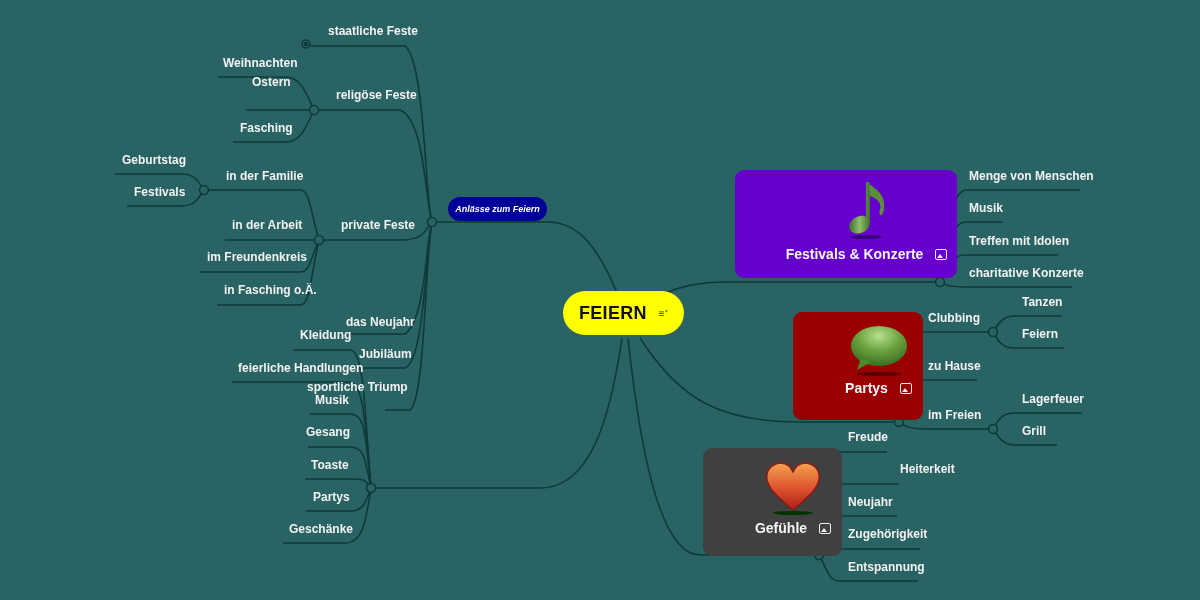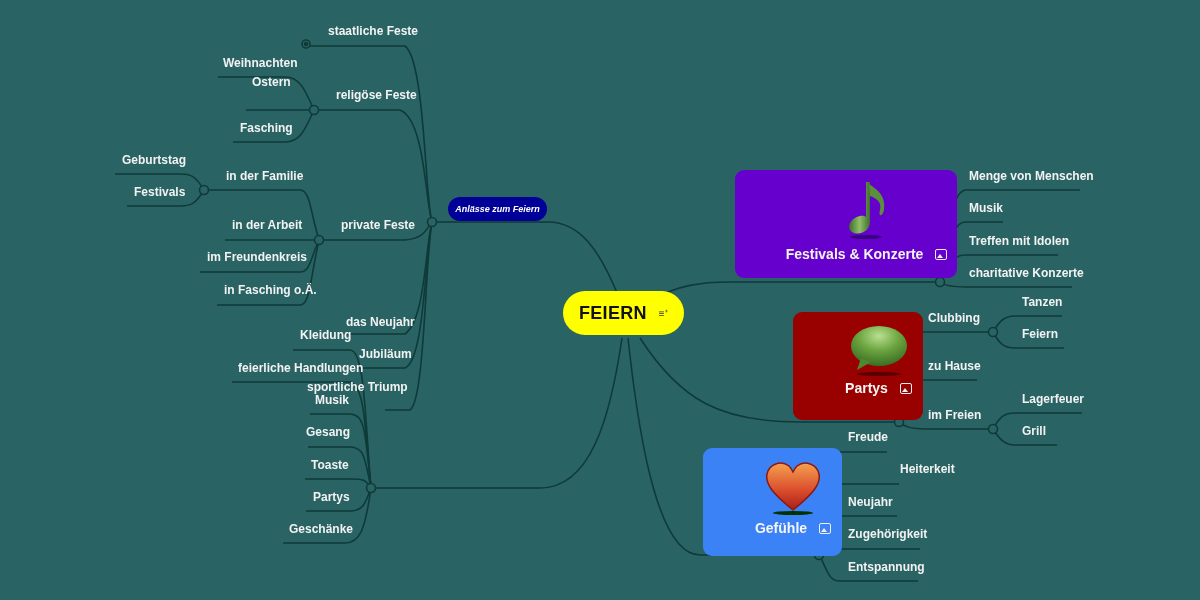--- a/index.html
+++ b/index.html
@@ -170,21 +170,21 @@
       </div>
 </div>
 <div class="lbl" style="left:928px;top:312px">Clubbing</div>
 <div class="lbl" style="left:1022px;top:296px">Tanzen</div>
 <div class="lbl" style="left:1022px;top:328px">Feiern</div>
 <div class="lbl" style="left:928px;top:360px">zu Hause</div>
 <div class="lbl" style="left:928px;top:409px">im Freien</div>
 <div class="lbl" style="left:1022px;top:393px">Lagerfeuer</div>
 <div class="lbl" style="left:1022px;top:425px">Grill</div>
 
-<div class="card" style="left:703px;top:448px;width:98px;height:108px;background:#3b82f6;">
+<div class="card" style="left:703px;top:448px;width:98px;height:108px;background:#404040;">
   <svg width="60" height="58" viewBox="0 0 60 58" style="margin-top:10px">
     <defs>
           <linearGradient id="hg" x1="0" y1="0" x2="0" y2="1">
             <stop offset="0" stop-color="#f5a050"></stop>
             <stop offset="0.6" stop-color="#d94a2a"></stop>
             <stop offset="1" stop-color="#a82018"></stop>
           </linearGradient>
         </defs>
     <path d="M30,52 C10,36 2,26 4,16 C6,6 18,2 26,8 C28,10 29,12 30,14 C31,12 32,10 34,8 C42,2 54,6 56,16 C58,26 50,36 30,52 Z" fill="url(#hg)" stroke="#8a1a12" stroke-width="1.5"></path>
     <ellipse cx="30" cy="55" rx="20" ry="2" fill="#003300"></ellipse>

